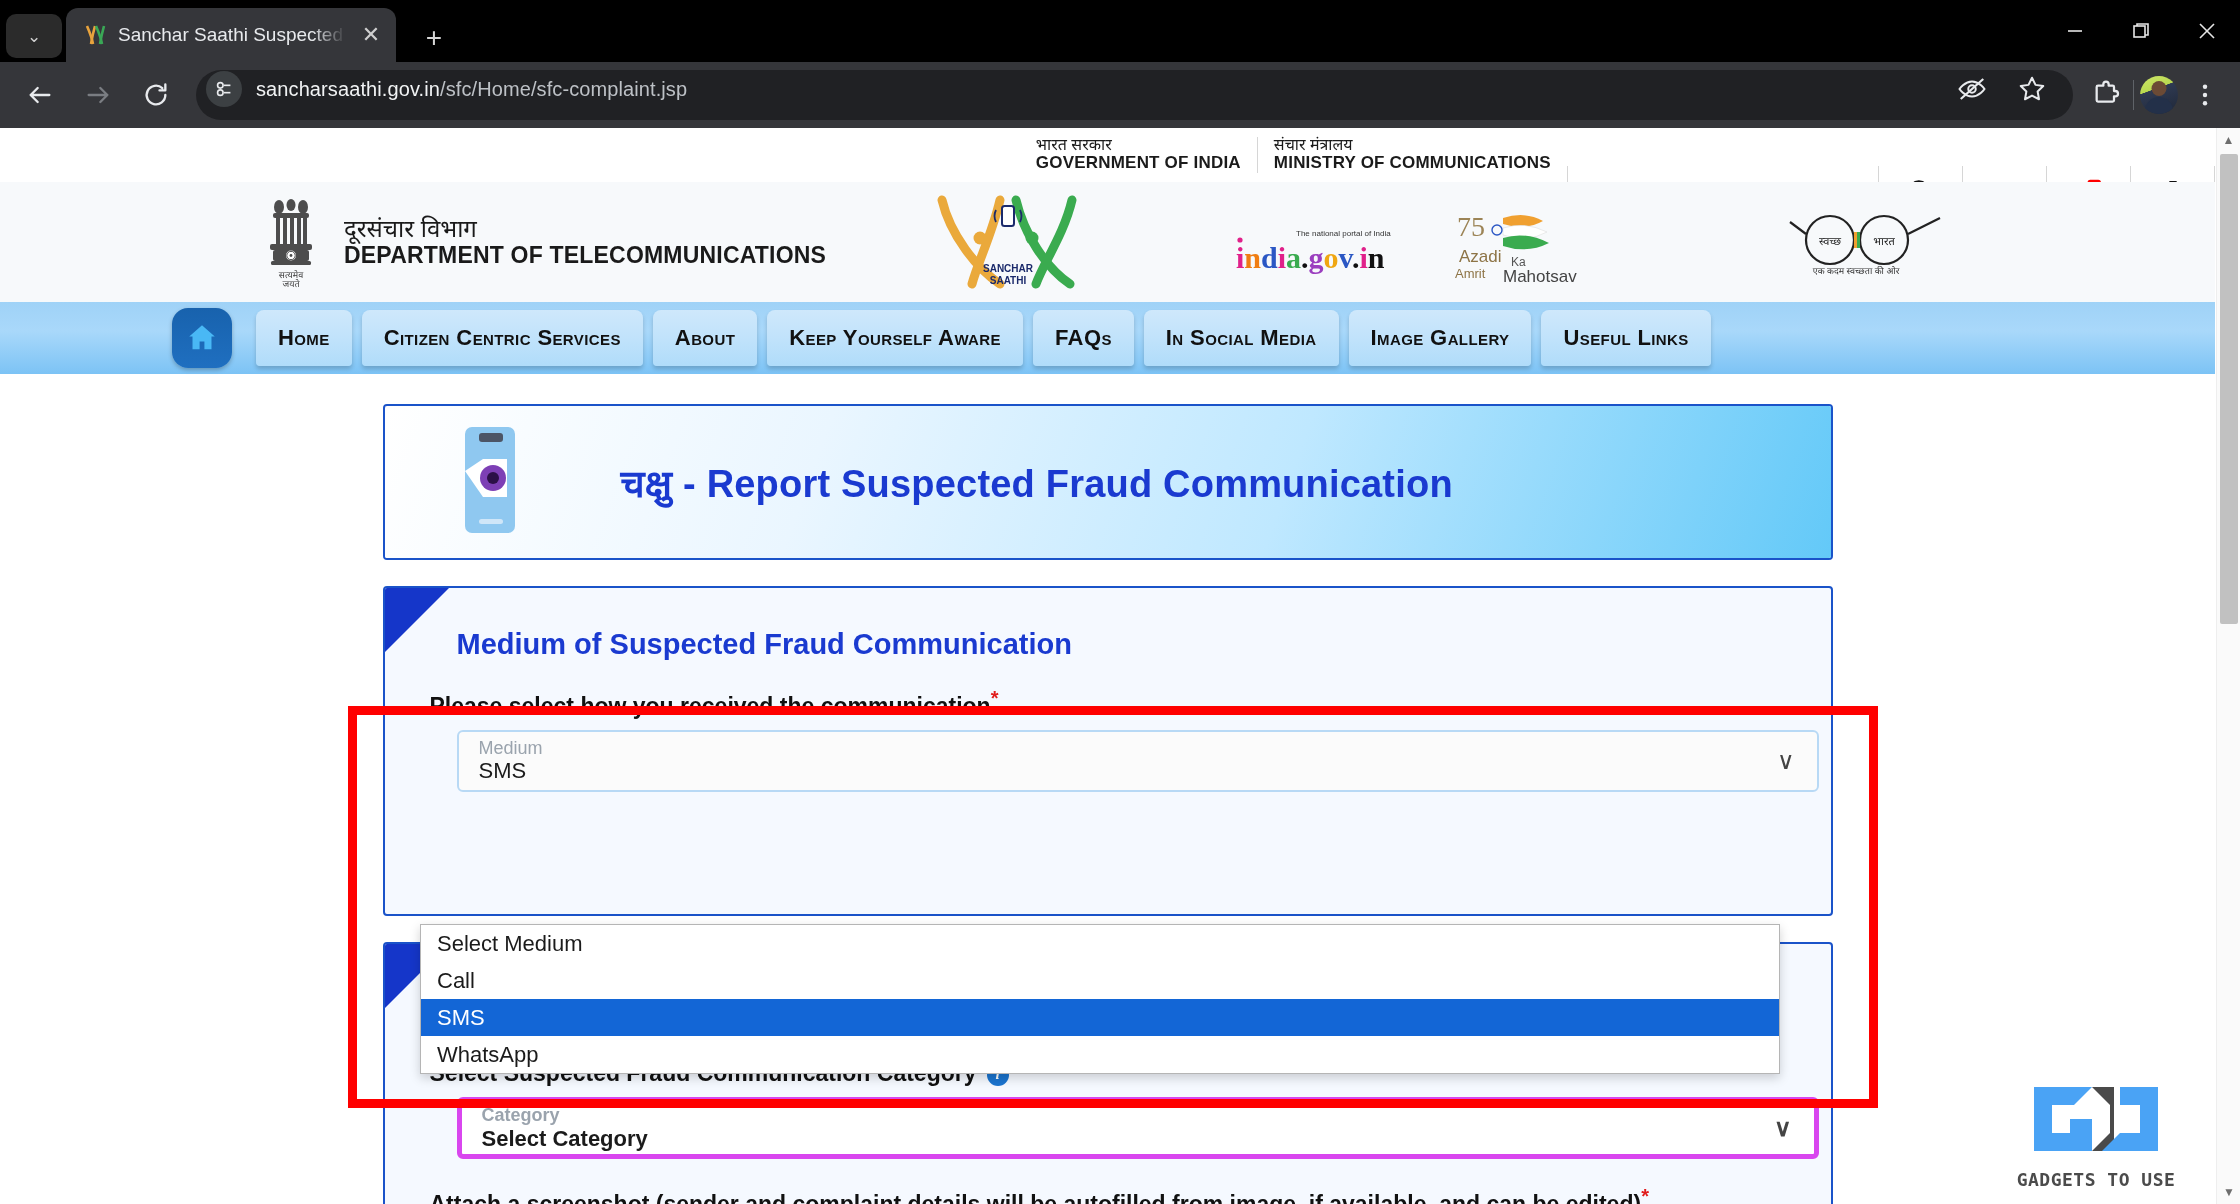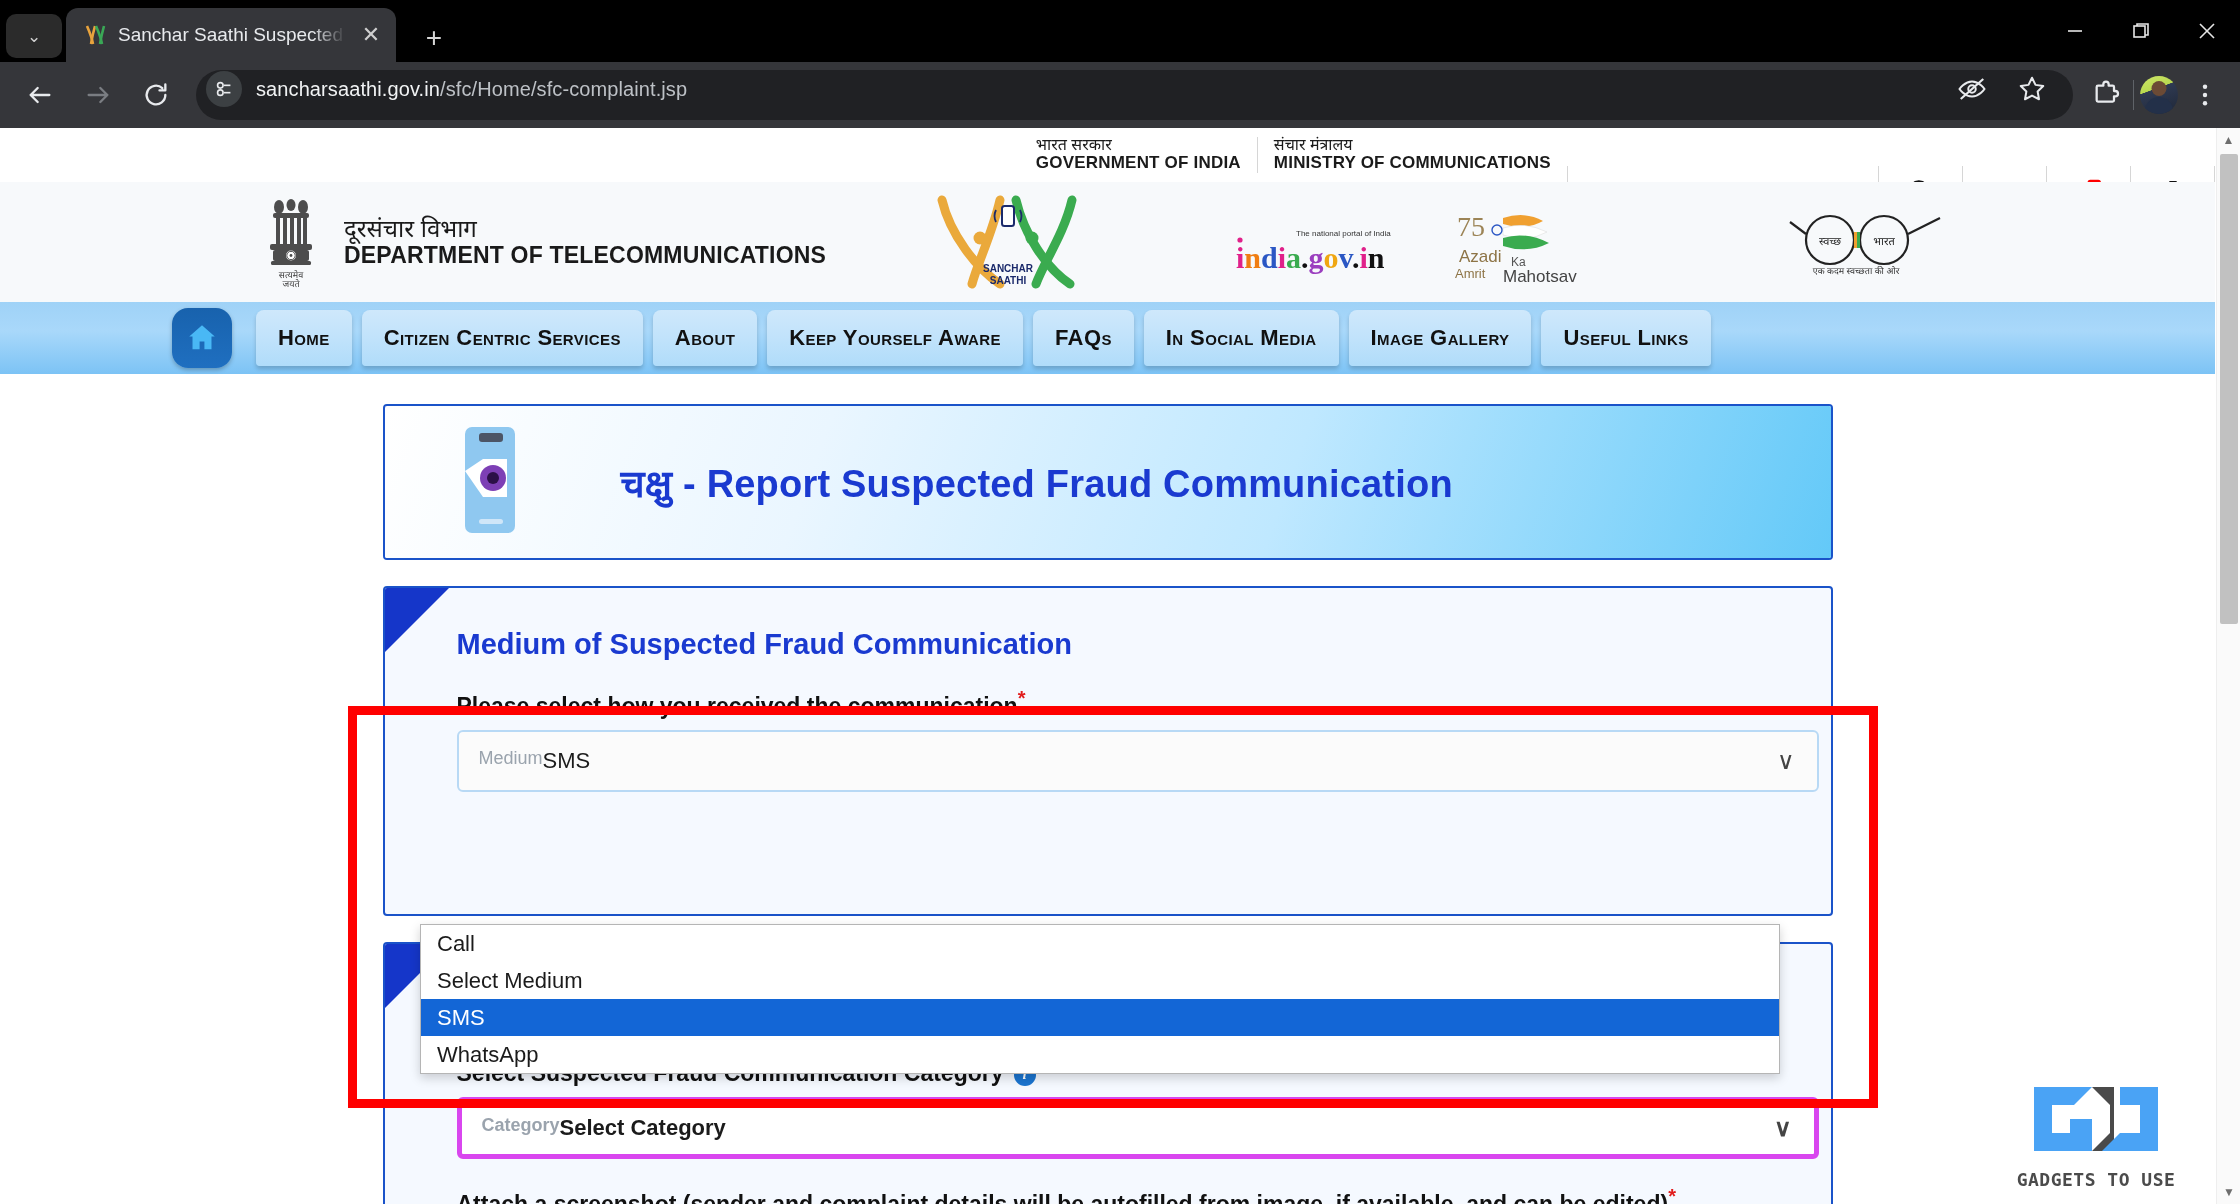--- a/index.html
+++ b/index.html
@@ -156,30 +156,30 @@
     margin-left: 96px; font-size: 38px; font-weight: 700; color: #1a3ad0;
     letter-spacing: .2px;
   }
 
   .highlight-box {
     position: absolute; left: 348px; top: 578px; width: 1530px; height: 402px;
     border: 9px solid #ff0000; z-index: 40; pointer-events: none;
   }
 
   .section-title { font-size: 29px; color: #1a3ad0; font-weight: 600; padding: 40px 0 0 72px; }
-  .field-label { font-size: 23px; color: #111; padding: 26px 0 0 72px; font-weight: 600; }
+  .field-label { font-size: 23px; color: #111; padding: 26px 0 0 45px; font-weight: 600; }
   .req { color: #e11d1d; font-size: 20px; vertical-align: super; }
 
   .select-wrap { padding: 10px 0 0 72px; position: relative; }
   .select-box {
     width: 1362px; height: 62px; background: #fbfbfb;
     border: 2px solid #b8d9f5; border-radius: 6px;
     display: flex; align-items: center; padding: 0 20px; position: relative;
   }
-  .select-inner { display: flex; flex-direction: row; justify-content: center; line-height: 1.15; }
+  .select-inner { display: flex; flex-direction: column; justify-content: center; line-height: 1.15; }
   .select-float { font-size: 18px; color: #9aa3ad; }
   .select-val { font-size: 22px; color: #1b1b1b; }
   .select-caret { position: absolute; right: 22px; top: 50%; transform: translateY(-50%); color: #444; font-size: 24px; }
 
   .dropdown {
     position: absolute; left: 420px; top: 796px; width: 1360px;
     background: #fff; border: 1px solid #b5b5b5; z-index: 60;
     box-shadow: 0 4px 10px rgba(0,0,0,.18);
   }
   .dd-opt { height: 37px; display: flex; align-items: center; padding-left: 16px; font-size: 22px; color: #1b1b1b; }
@@ -502,22 +502,22 @@
             </div>
           </div>
           <div class="field-label"><span>Attach a screenshot (sender and complaint details will be autofilled from image, if available, and can be edited)</span><span class="req">*</span></div>
 
         </div>
 
       </div>
     </div>
 
     <div class="dropdown">
+      <div class="dd-opt">Select Medium</div>
       <div class="dd-opt">Call</div>
-      <div class="dd-opt">Select Medium</div>
       <div class="dd-opt sel">SMS</div>
       <div class="dd-opt">WhatsApp</div>
     </div>
 
     <div class="highlight-box"></div>
 
     <div class="watermark">
       <div class="wm-logo">
         <svg width="132" height="86" viewBox="0 0 132 86">
           <path d="M4 8 H62 L44 26 H22 V54 H40 V40 H62 V72 H4 Z" fill="#4aa3f5"></path>

